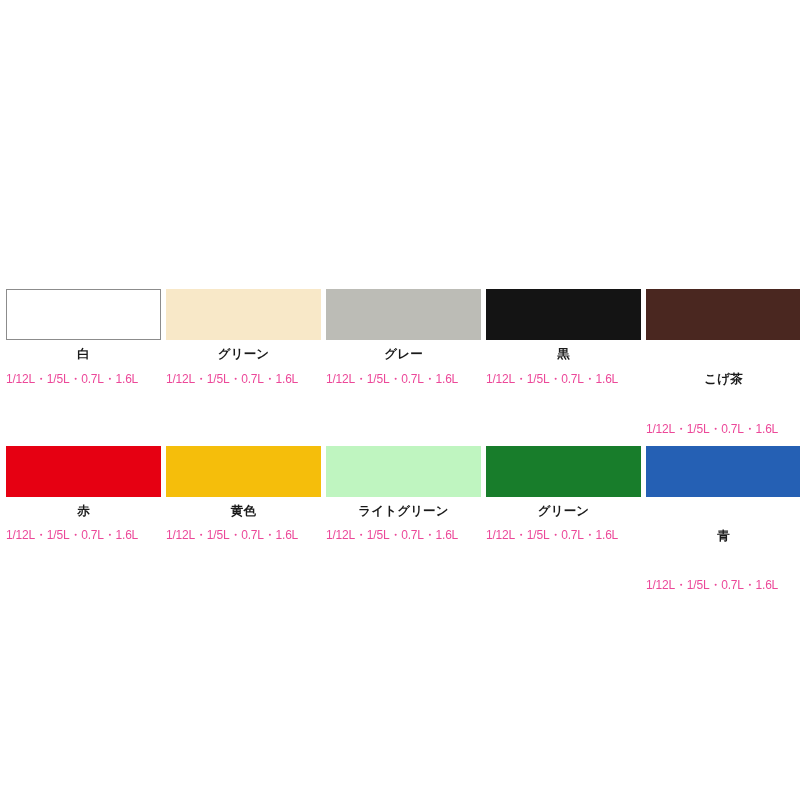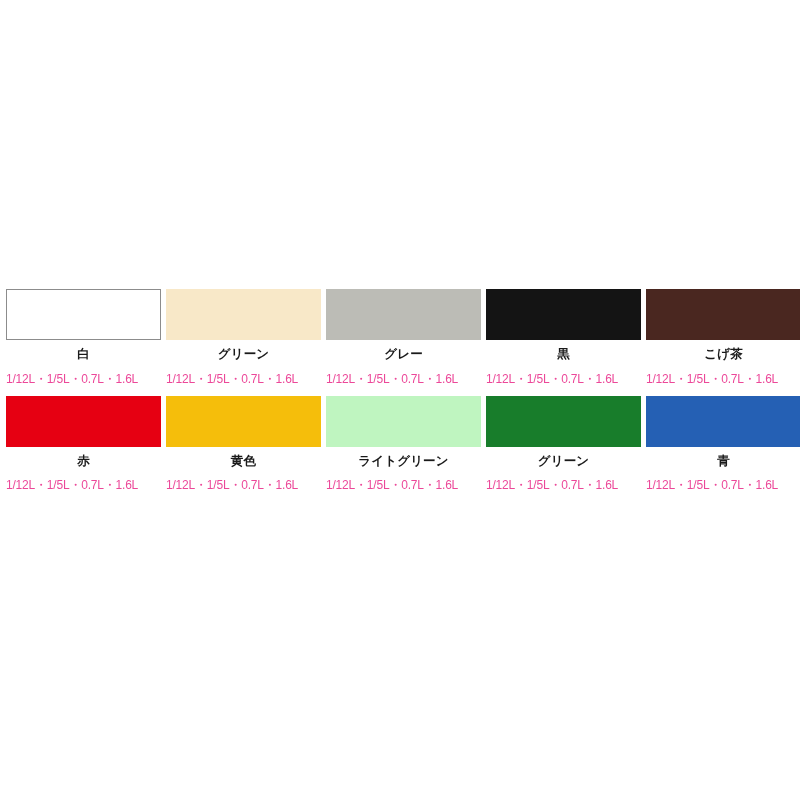--- a/index.html
+++ b/index.html
@@ -39,20 +39,21 @@
 
   .swatch-cell {
     width: 155px;
     margin-right: 5px;
     display: flex;
     flex-direction: column;
     align-items: stretch;
   }
   .swatch-cell:last-child {
     margin-right: 0;
+    gap: 25px;
   }
 
   .swatch-chip {
     width: 155px;
     height: 51px;
     box-sizing: border-box;
     display: block;
   }
   .swatch-chip.bordered {
     border: 1px solid #8c8c8c;

